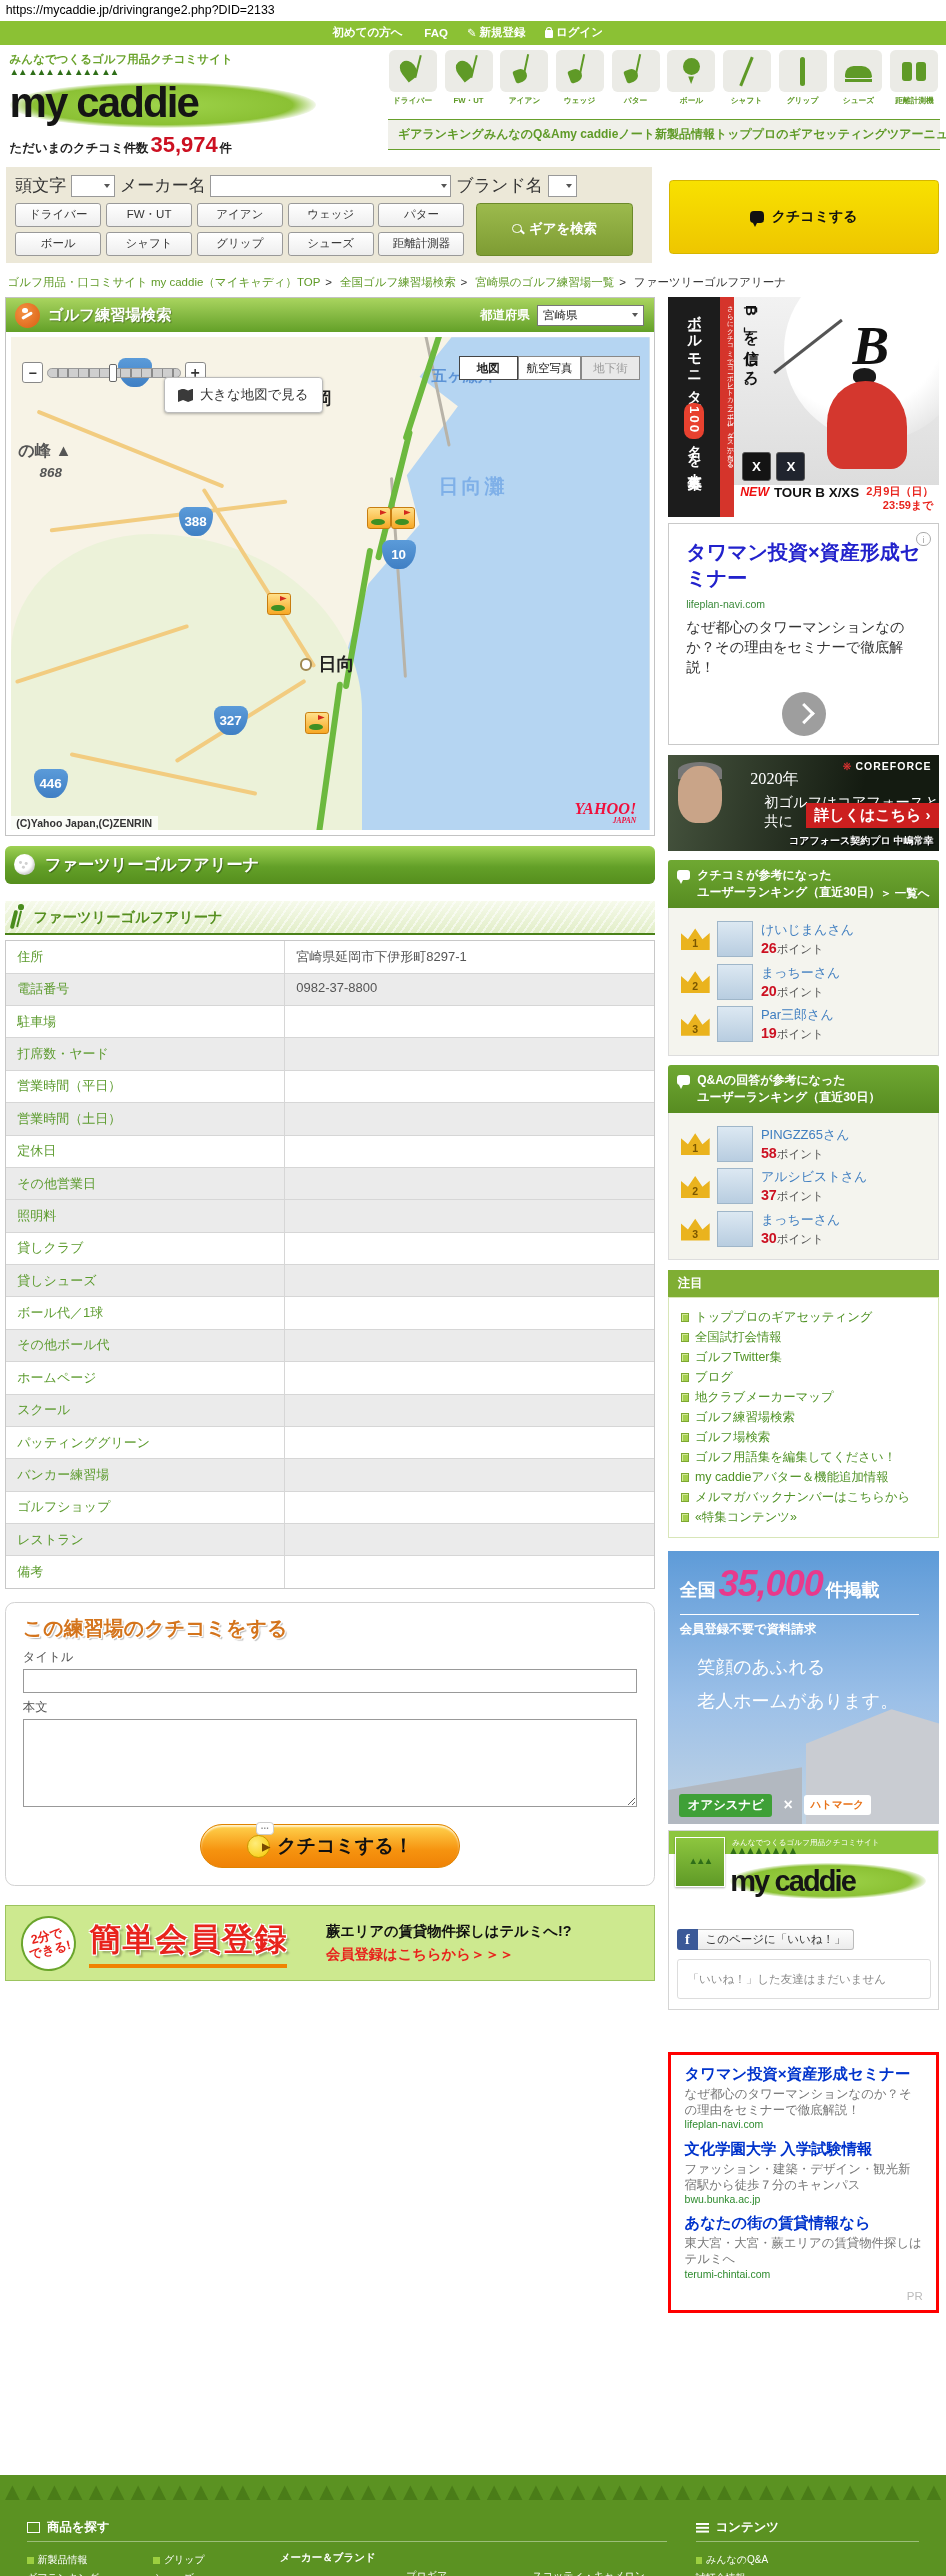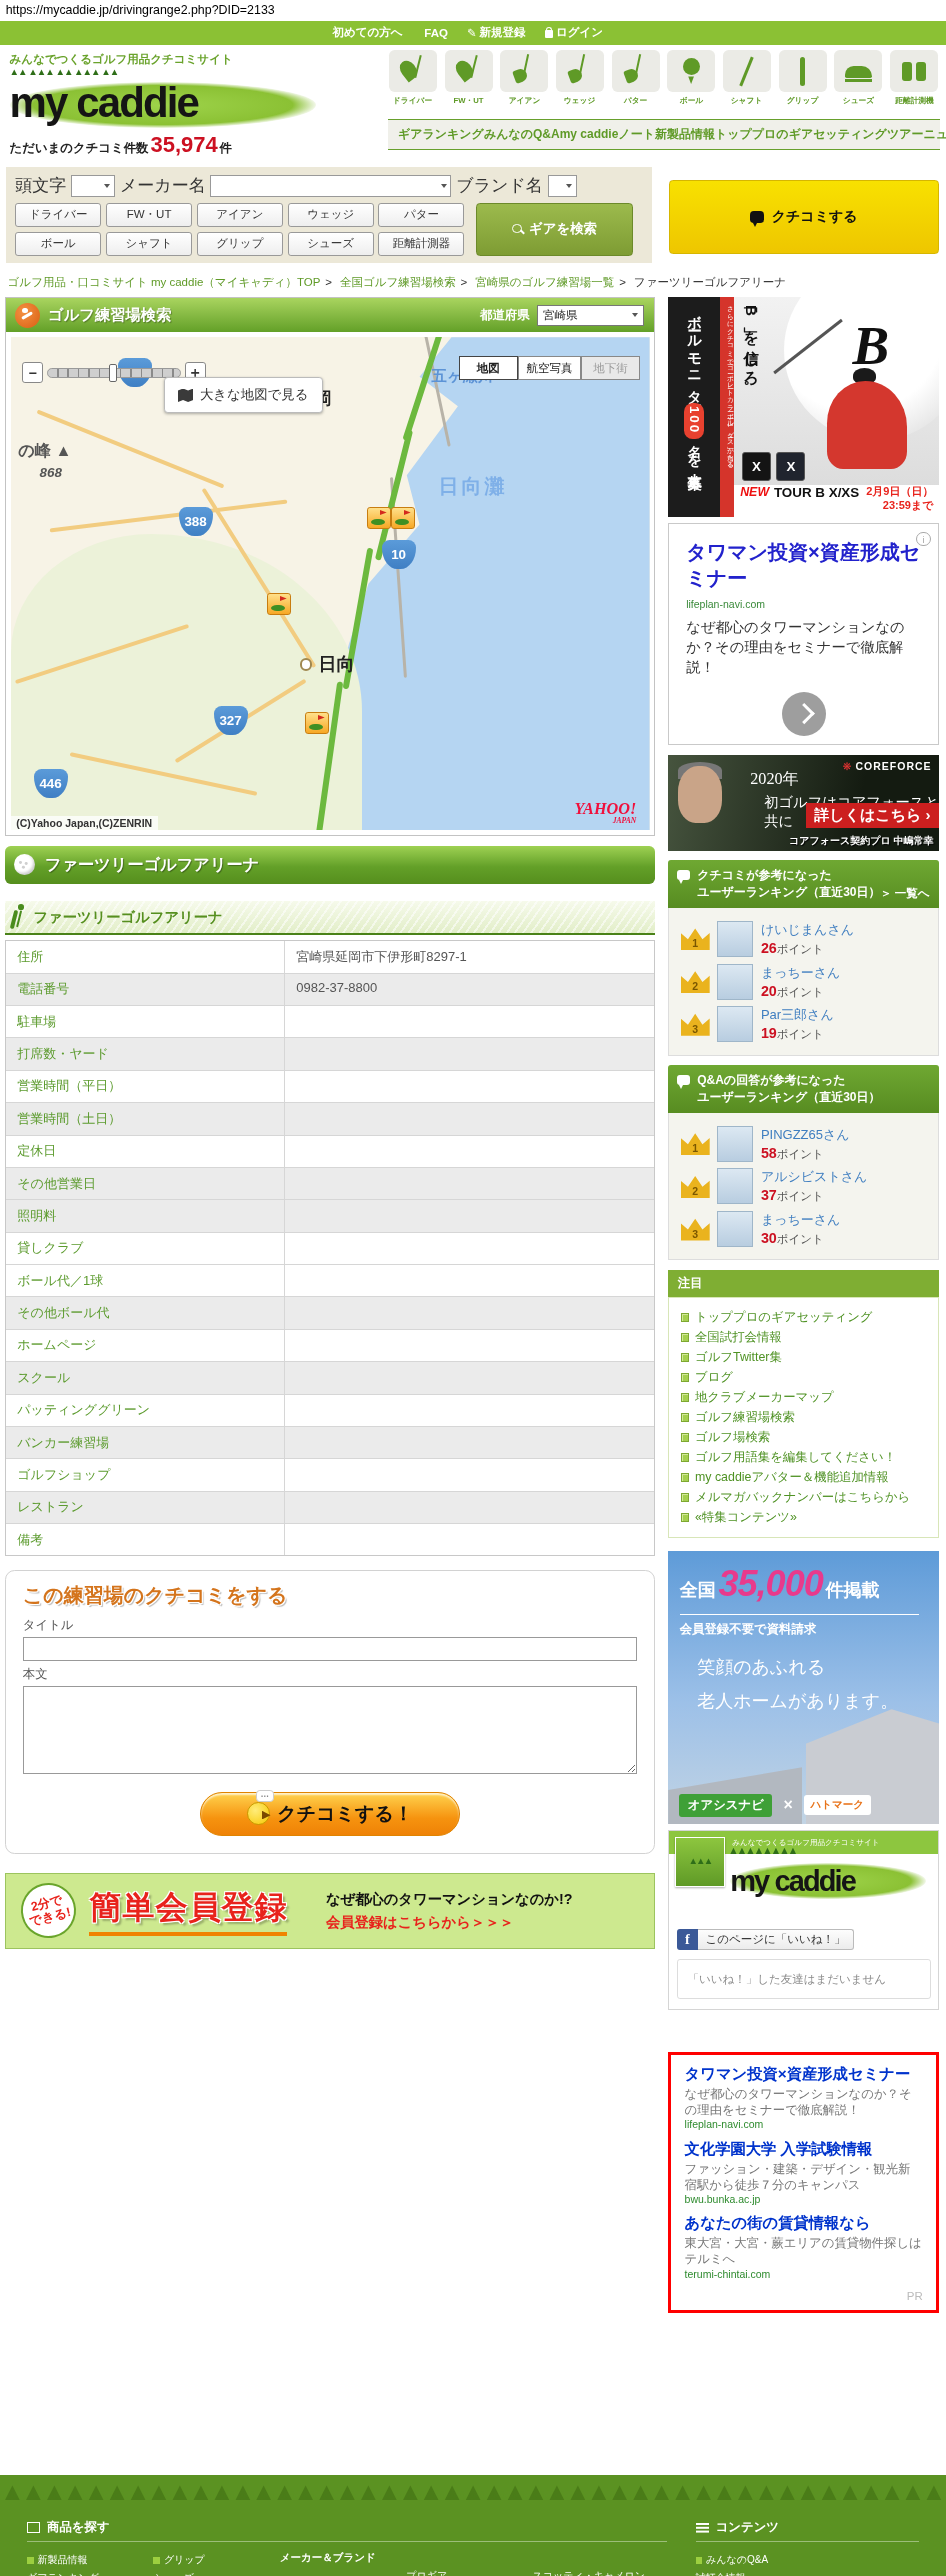--- a/index.html
+++ b/index.html
@@ -557,20 +557,24 @@
         <div class="f-row odd" data-name="table-row">
           <div class="f-label" data-name="row-label">照明料</div>
           <div class="f-value" data-name="row-value"></div>
         </div>
 
         <div class="f-row even" data-name="table-row">
           <div class="f-label" data-name="row-label">貸しクラブ</div>
           <div class="f-value" data-name="row-value"></div>
         </div>
 
+        <div class="f-row odd" data-name="table-row">
+          <div class="f-label" data-name="row-label">貸しシューズ</div>
+          <div class="f-value" data-name="row-value"></div>
+        </div>
 
         <div class="f-row even" data-name="table-row">
           <div class="f-label" data-name="row-label">ボール代／1球</div>
           <div class="f-value" data-name="row-value"></div>
         </div>
 
         <div class="f-row odd" data-name="table-row">
           <div class="f-label" data-name="row-label">その他ボール代</div>
           <div class="f-value" data-name="row-value"></div>
         </div>
@@ -625,21 +629,21 @@
       </div>
     </div>
 
     <div class="signup" data-name="signup-banner">
       <div class="badge-2min" data-name="two-minute-badge">
           <span>2分で</span>
           <span>できる!</span>
         </div>
       <div class="signup-title" data-name="signup-banner-title">簡単会員登録</div>
       <div class="signup-right">
-        <div class="signup-line1" data-name="signup-banner-line1">なぜ都心のタワーマンションなのか!?</div>
+        <div class="signup-line1" data-name="signup-banner-line1">蕨エリアの賃貸物件探しはテルミへ!?</div>
         <div class="signup-line2" data-name="signup-banner-link">会員登録はこちらから＞＞＞</div>
       </div>
     </div>
   </div>
 
   <div class="col-right">
     <div class="bs-ad sb-box" data-name="bridgestone-ball-ad">
       <div class="bs-left" data-name="ad-vertical-copy">
           <span>ボールモニター</span>
           <span class="bs-100">100名</span>

